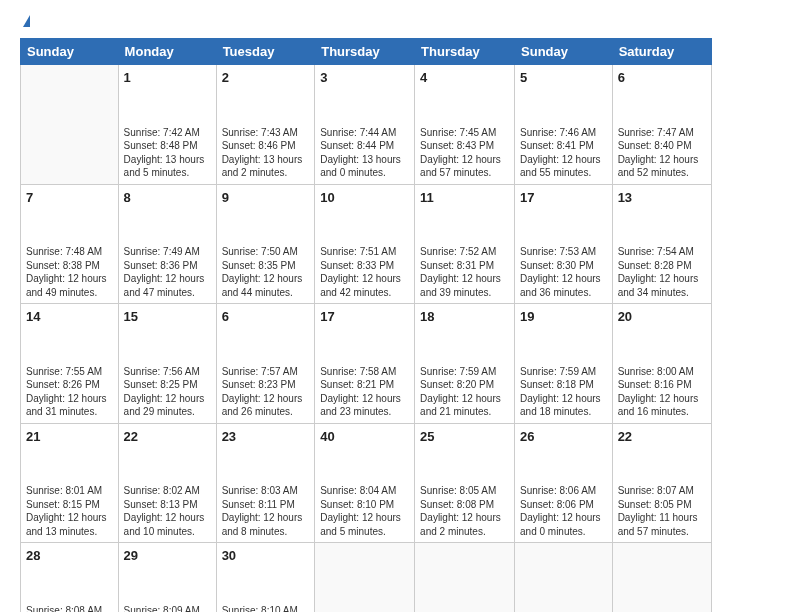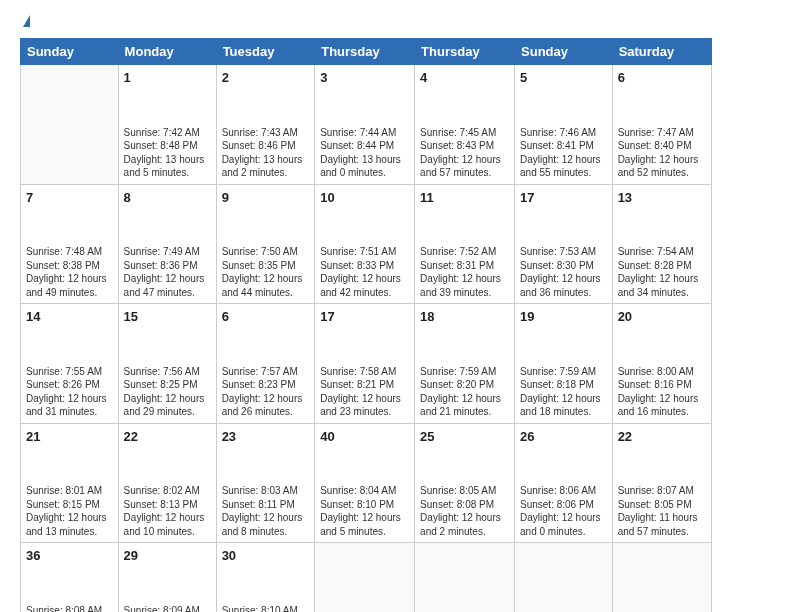--- a/index.html
+++ b/index.html
@@ -249,21 +249,21 @@
             <span class="day-num">26</span>
             <div class="day-info">Sunrise: 8:06 AM<br>Sunset: 8:06 PM<br>Daylight: 12 hours<br>and 0 minutes.</div>
           </td>
           <td>
             <span class="day-num">22</span>
             <div class="day-info">Sunrise: 8:07 AM<br>Sunset: 8:05 PM<br>Daylight: 11 hours<br>and 57 minutes.</div>
           </td>
         </tr>
         <tr>
           <td>
-            <span class="day-num">36</span>
+            <span class="day-num">28</span>
             <div class="day-info">Sunrise: 8:08 AM<br>Sunset: 8:03 PM<br>Daylight: 11 hours<br>and 54 minutes.</div>
           </td>
           <td>
             <span class="day-num">29</span>
             <div class="day-info">Sunrise: 8:09 AM<br>Sunset: 8:01 PM<br>Daylight: 11 hours<br>and 52 minutes.</div>
           </td>
           <td>
             <span class="day-num">30</span>
             <div class="day-info">Sunrise: 8:10 AM<br>Sunset: 8:00 PM<br>Daylight: 11 hours<br>and 49 minutes.</div>
           </td>

